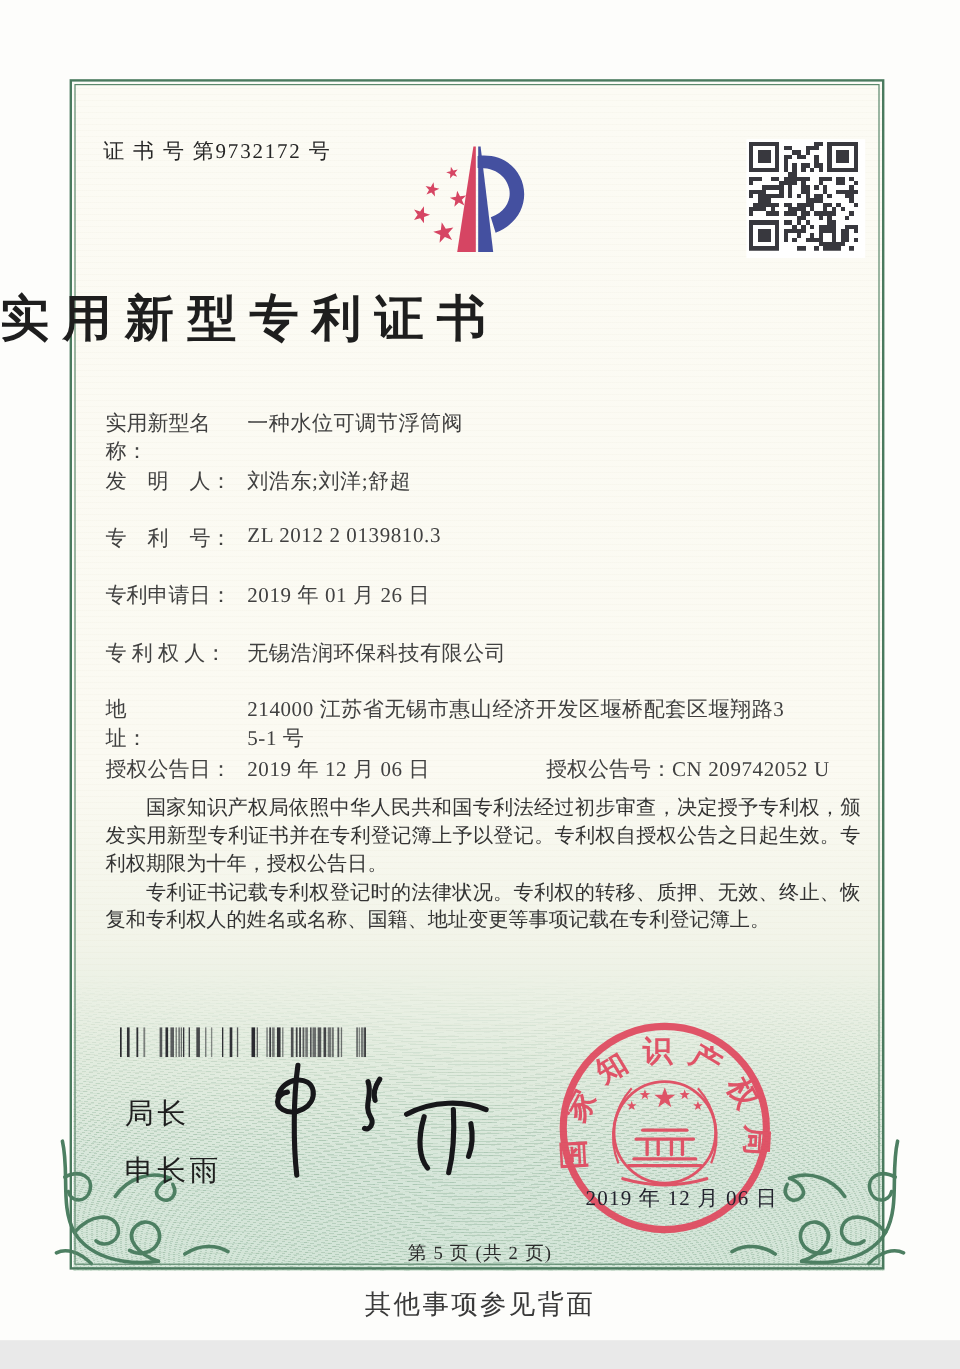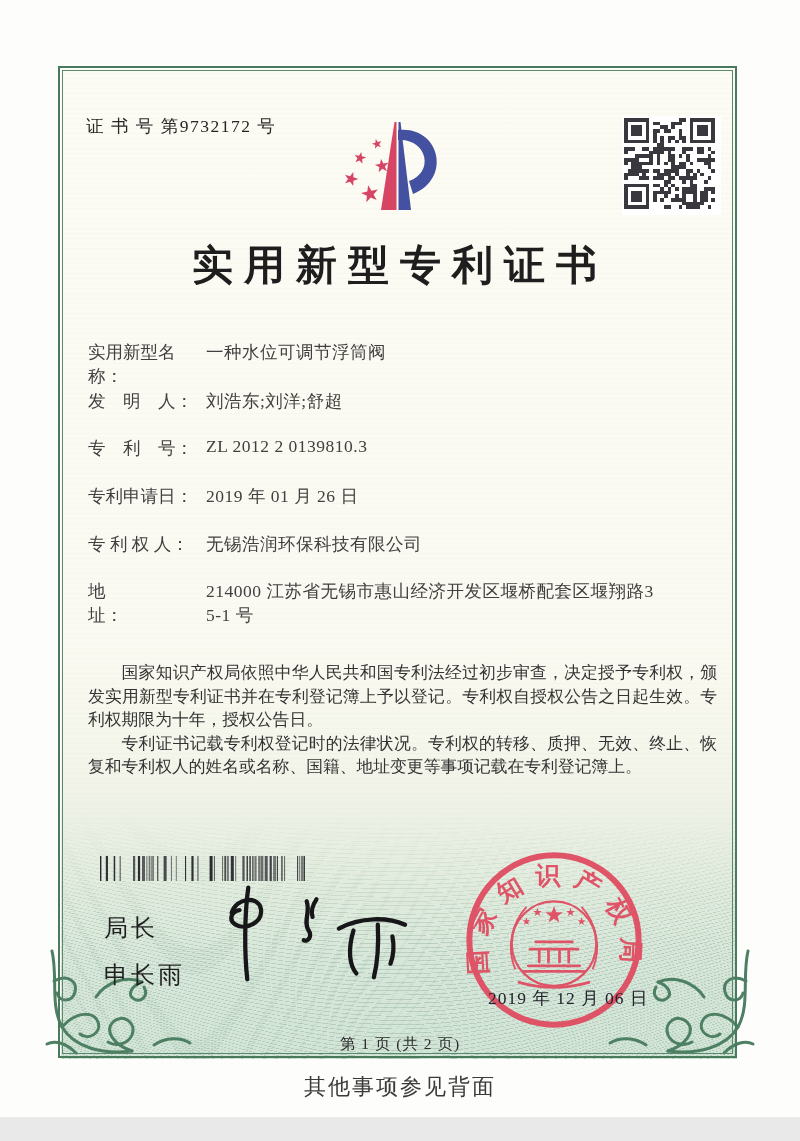--- a/index.html
+++ b/index.html
@@ -16,21 +16,21 @@
         repeating-radial-gradient(ellipse 900px 260px at 20% 140%,rgba(96,146,112,.12) 0 1px,transparent 1px 7px);
       -webkit-mask-image:linear-gradient(180deg,transparent 0,#000 130px);
       mask-image:linear-gradient(180deg,transparent 0,#000 130px);}
   
   .frame{position:absolute;left:58px;top:66px;width:679px;height:992px;
       border:2.5px solid #4a7a5e;box-sizing:border-box;pointer-events:none;}
   .frame::before{content:"";position:absolute;inset:2px;border:1px solid #5b886c;}
   .cert-no{position:absolute;left:86px;top:114px;font-size:17.5px;letter-spacing:1.5px;color:#262626;}
   .logo{position:absolute;left:325px;top:100px;width:152px;height:126px;}
   .qr{position:absolute;left:622px;top:116px;width:95px;height:95px;background:#fff;padding:2px;}
-  .title{position:absolute;left:0;right:0;top:238px;text-align:center;font-size:41px;font-weight:bold;
+  .title{position:absolute;left:0;right:0;top:238px;text-align:left;font-size:41px;font-weight:bold;
       letter-spacing:11px;color:#1e1e1e;}
   .field-row{position:absolute;left:88px;width:630px;font-size:17.5px;color:#404040;}
   .flabel{display:inline-block;width:118px;vertical-align:top;}
   .fvalue{letter-spacing:.5px;}
   .addr-lines{display:inline-block;vertical-align:top;max-width:505px;}
   .grant-pair2{position:absolute;left:367px;top:0;white-space:nowrap;}
   .paras{position:absolute;left:88px;top:661px;width:629px;font-size:16.8px;line-height:23.6px;
       color:#333;text-align:justify;font-family:"Liberation Serif","DejaVu Serif",serif;}
   .paras p{margin:0;text-indent:2em;}
   .barcode{position:absolute;left:100px;top:856px;width:206px;height:25px;}
@@ -339,20 +339,24 @@
   </div>
   <div class="field-row" style="top:484px">
     <span class="flabel">专利申请日：</span><span class="fvalue">2019 年 01 月 26 日</span>
   </div>
   <div class="field-row" style="top:532px">
     <span class="flabel">专 利 权 人：</span><span class="fvalue">无锡浩润环保科技有限公司</span>
   </div>
   <div class="field-row" style="top:579px">
     <span class="flabel">地　　　　址：</span><span class="addr-lines"><div class="fvalue">214000 江苏省无锡市惠山经济开发区堰桥配套区堰翔路3</div><div class="fvalue">5-1 号</div></span>
   </div>
+  <div class="field-row" style="top:629px">
+    <span><span class="flabel">授权公告日：</span><span class="fvalue">2019 年 12 月 06 日</span></span>
+    <span class="grant-pair2"><span>授权公告号：</span><span class="fvalue">CN 209742052 U</span></span>
+  </div>
 
   <div class="paras">
     <p>国家知识产权局依照中华人民共和国专利法经过初步审查，决定授予专利权，颁发实用新型专利证书并在专利登记簿上予以登记。专利权自授权公告之日起生效。专利权期限为十年，授权公告日。</p>
     <p>专利证书记载专利权登记时的法律状况。专利权的转移、质押、无效、终止、恢复和专利权人的姓名或名称、国籍、地址变更等事项记载在专利登记簿上。</p>
   </div>
 
   <svg id="bcsvg" class="barcode" viewBox="0 0 206 25" preserveAspectRatio="none">
       <rect x="0" y="0" width="1.4" height="25" fill="#2a2a2e"></rect>
       <rect x="5.8" y="0" width="2.2" height="25" fill="rgba(38,38,44,0.94)"></rect>
       <rect x="13.7" y="0" width="1.5" height="25" fill="rgba(38,38,44,0.96)"></rect>
@@ -445,16 +449,16 @@
       </g>
       <g stroke="#e0485e" stroke-width="2" fill="none">
         <path d="M58,132 C48,108 54,82 70,64"></path>
         <path d="M142,132 C152,108 146,82 130,64"></path>
       </g>
     </g>
   </svg>
 
   <div class="seal-date">2019 年 12 月 06 日</div>
 
-  <div class="page-num">第 1 页 (共 2 页)</div>
+  <div class="page-num">第 5 页 (共 2 页)</div>
   <div class="back-note">其他事项参见背面</div>
 
 </div>
 
 </body></html>

